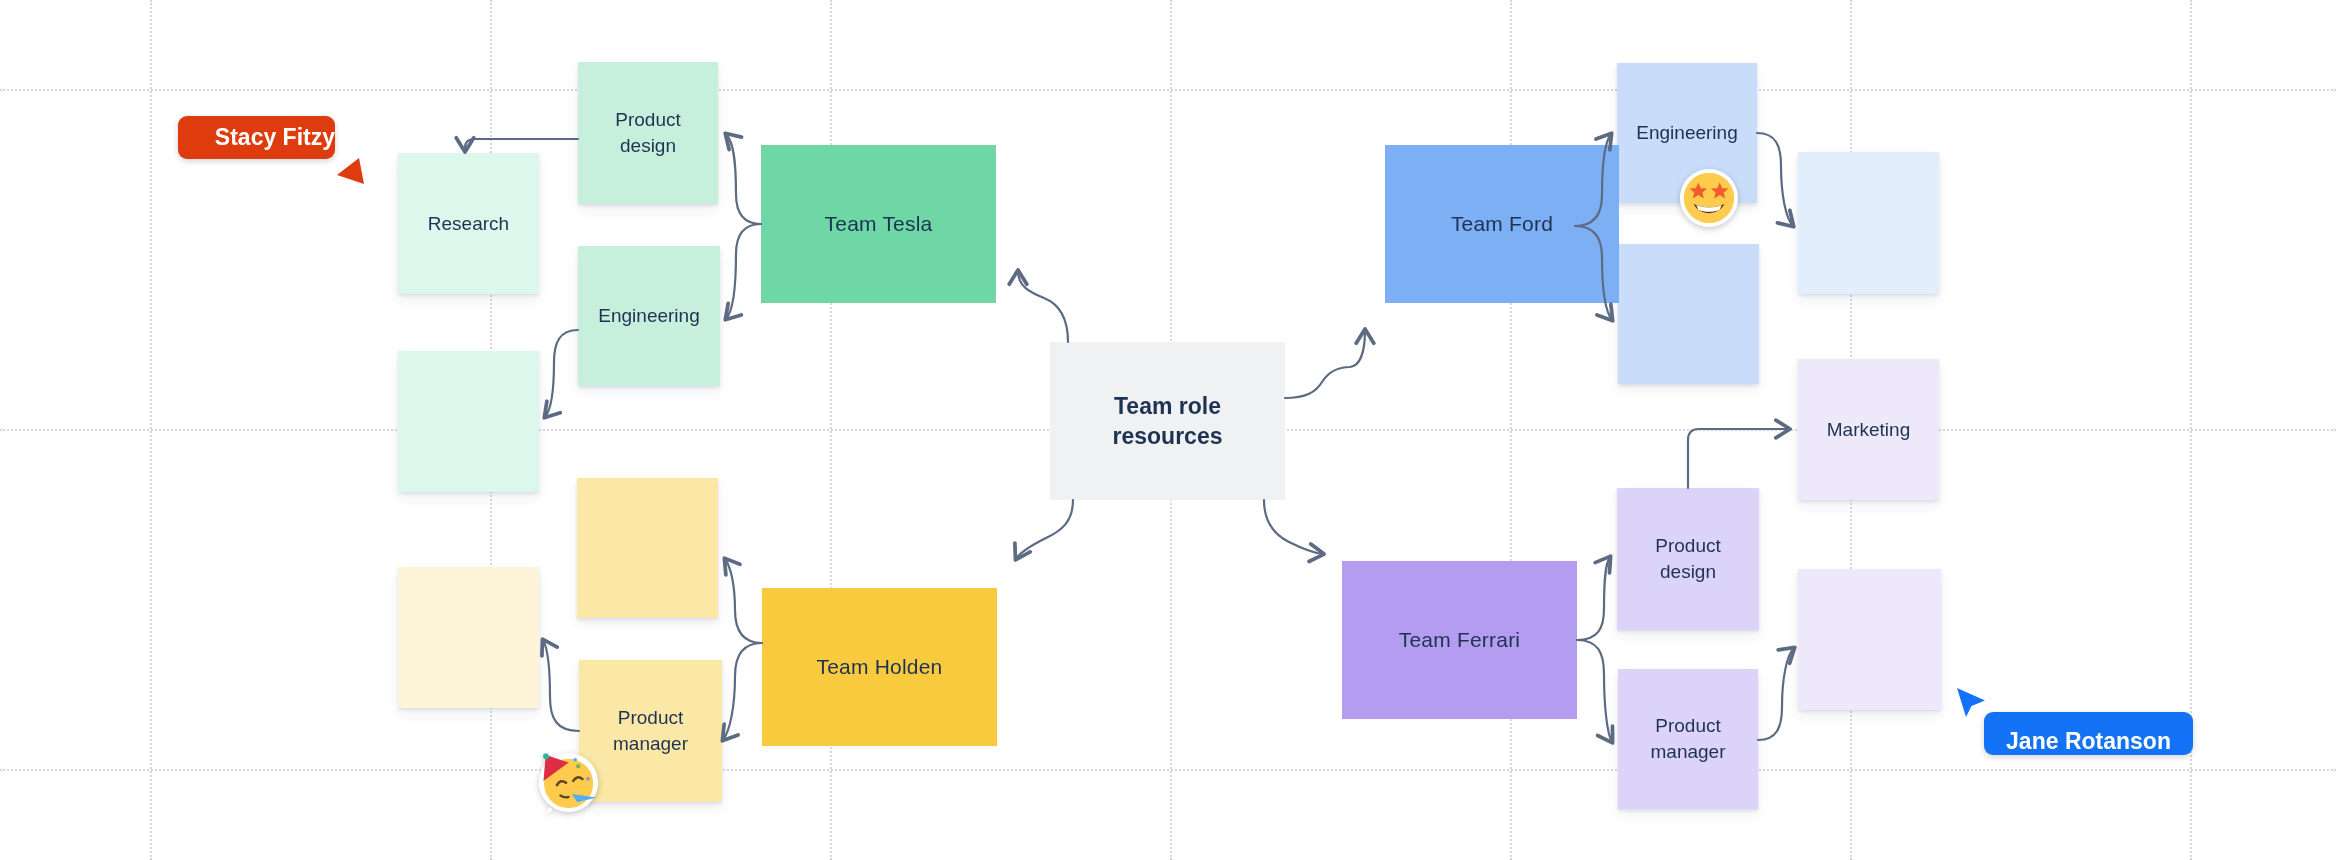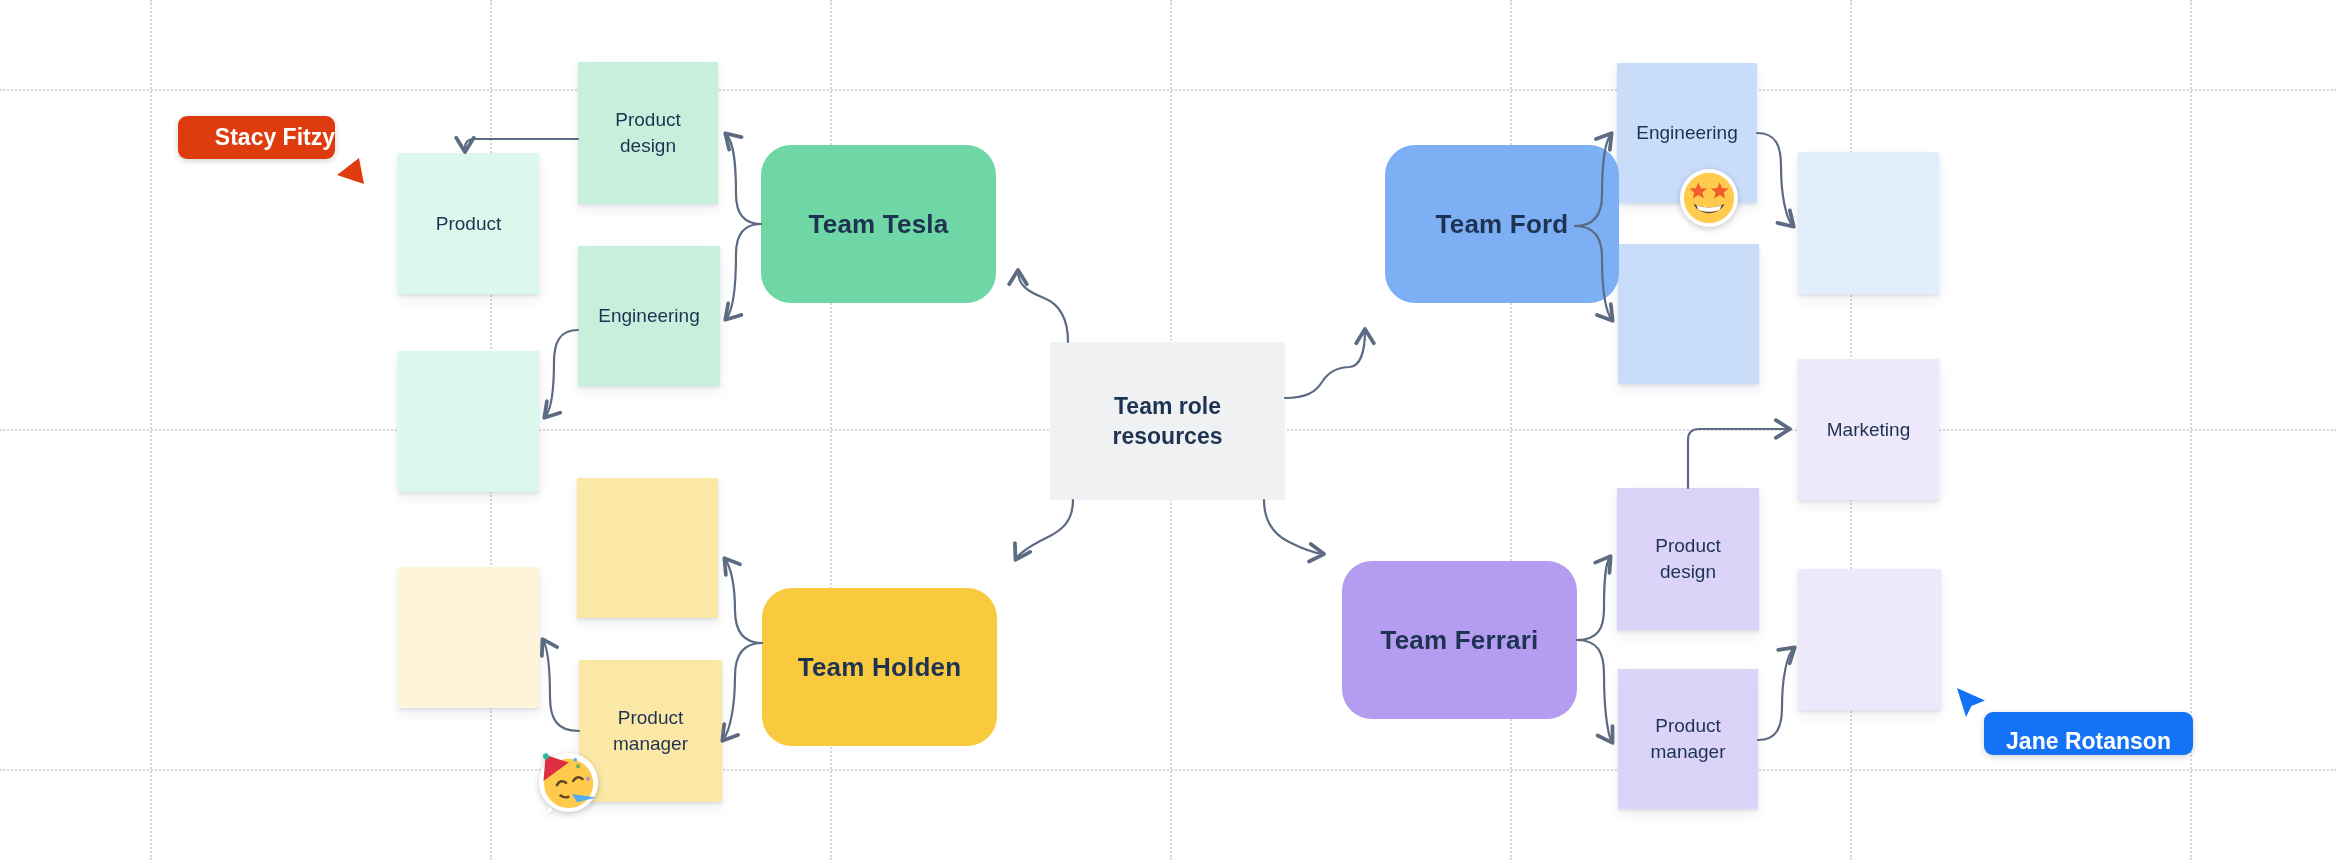--- a/index.html
+++ b/index.html
@@ -9,21 +9,21 @@
     font-family:"Liberation Sans", sans-serif;
     color:var(--text-navy,#1E3252);
   }
   .gridline{position:absolute;pointer-events:none;}
   .gridline.v{top:0;height:860px;width:0;border-left:2px dotted var(--grid,#D5D7DA);}
   .gridline.h{left:0;width:2336px;height:0;border-top:2px dotted var(--grid,#D5D7DA);}
   .node{
     position:absolute;display:flex;align-items:center;justify-content:center;
     text-align:center;box-sizing:border-box;z-index:2;
   }
-  .team{font-size:26px;font-weight:700;letter-spacing:.2px;border-radius:30px;}
+  .team{font-size:21px;font-weight:400;letter-spacing:.2px;}
   .team.green{background:var(--team-green);}
   .team.blue{background:var(--team-blue);margin-left:45px;}
   .team.yellow{background:var(--team-yellow);}
   .team.purple{background:var(--team-purple);justify-content:center;}
   .center-node{background:var(--center-gray);font-size:23px;font-weight:600;line-height:1.32;align-items:center;}
   .center-node span{display:block;width:130px;}
   .sticky{
     font-size:19px;font-weight:500;line-height:1.35;
     box-shadow:0 2px 3px rgba(25,39,80,.10),0 6px 12px rgba(25,39,80,.07);
   }
@@ -57,21 +57,21 @@
   <div class="gridline v" style="left:830px"></div>
   <div class="gridline v" style="left:1170px"></div>
   <div class="gridline v" style="left:1510px"></div>
   <div class="gridline v" style="left:1850px"></div>
   <div class="gridline v" style="left:2190px"></div>
   <div class="gridline h" style="top:89px"></div>
   <div class="gridline h" style="top:429px"></div>
   <div class="gridline h" style="top:769px"></div>
 
   <div class="node sticky mint-light" style="left:398px;top:153px;width:141px;height:141px">
-      <span>Product</span>
+      <span>Research</span>
     </div>
   <div class="node sticky mint-light" style="left:398px;top:351px;width:141px;height:141px">
       <span></span>
     </div>
   <div class="node sticky mint" style="left:578px;top:62px;width:140px;height:142px">
       <span>Product design</span>
     </div>
   <div class="node sticky mint" style="left:578px;top:246px;width:142px;height:140px">
       <span>Engineering</span>
     </div>

